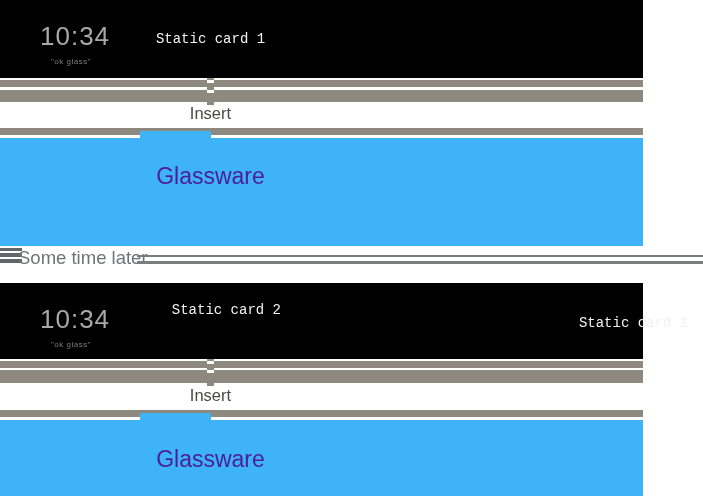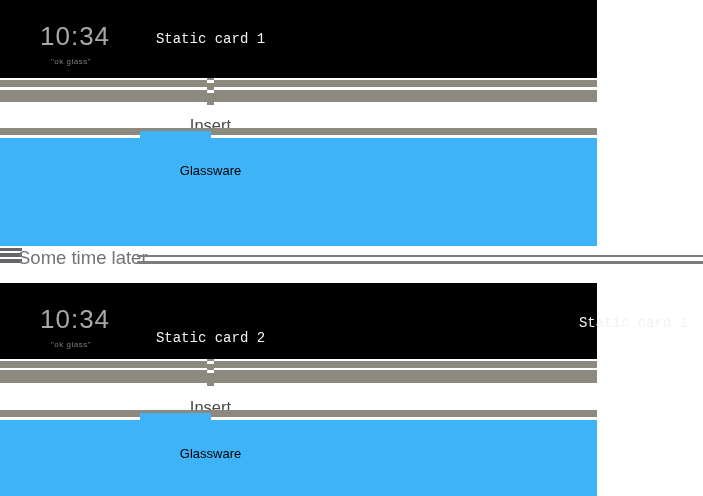--- a/index.html
+++ b/index.html
@@ -1,32 +1,32 @@
 <!DOCTYPE html>
 <html><head>
 <meta charset="utf-8">
 <style>
   html,body{margin:0;padding:0;}
   body{width:703px;height:496px;background:#ffffff;overflow:hidden;
        font-family:"Liberation Sans", sans-serif;}
   .canvas{position:relative;width:703px;height:496px;background:#ffffff;}
   .abs{position:absolute;}
-  .fullw{left:0;width:597px;}
+  .fullw{left:0;width:597px;padding-left:46px;}
   .black-card{background:#000000;}
   .bar{background:#8d897f;}
   .dash{left:207px;width:7px;background:#8d897f;}
   .nick{left:207px;width:7px;background:#ffffff;}
   .bluetab{left:140px;width:71px;background:#3eb3f8;}
   .blue-card{background:#3eb3f8;}
   .cx{left:140px;width:141px;text-align:center;}
   .clock{color:#aaa8a4;font-size:26px;letter-spacing:1px;font-weight:200;}
   .okglass{color:#817e78;font-size:8px;letter-spacing:0.5px;}
   .card-title{color:#f2f2f2;font-size:14px;font-family:Liberation Mono, monospace;}
-  .insert-label{color:#4a4a48;font-size:16.5px;margin-top:12px;}
-  .glassware-label{color:#000000;font-size:13px;}
+  .insert-label{color:#4a4a48;font-size:16.5px;}
+  .glassware-label{color:#4c1d95;font-size:23px;}
   .later-text{color:#717476;font-size:18.5px;margin-left:16px;}
   .rule{background:#7a7c7e;}
   .blob{left:0;width:22px;background:#63656a;}
 
   
   .s1-black{top:0;height:78px;}
   .s1-clock{left:40px;top:21px;}
   .s1-hint{left:51px;top:57px;}
   .s1-title{top:31px;}
   .s1-dash1{top:78px;height:2px;}
@@ -95,21 +95,21 @@
   <div class="abs blob d-blob1"></div>
   <div class="abs blob d-blob2"></div>
   <div class="abs blob d-blob3"></div>
   <div class="abs later-text d-text">Some time later</div>
   <div class="abs rule d-rule1"></div>
   <div class="abs rule d-rule2"></div>
 
   <div class="abs fullw black-card s2-black">
     <div class="abs clock" style="left:40px;top:21px;">10:34</div>
     <div class="abs okglass" style="left:51px;top:57.5px;">"ok glass"</div>
-    <div class="abs cx card-title" style="top:47px;">Static card 2</div>
+    <div class="abs cx card-title" style="top:19px;text-align:right;">Static card 2</div>
     <div class="abs card-title" style="left:563px;width:141px;text-align:center;top:32px;">Static card 1</div>
   </div>
 
   <div class="abs dash s2-dash1"></div>
   <div class="abs fullw bar s2-barA"></div>
   <div class="abs nick s2-nickA"></div>
   <div class="abs dash s2-dash2"></div>
   <div class="abs fullw bar s2-barB"></div>
   <div class="abs nick s2-nickB"></div>
   <div class="abs dash s2-dash3"></div>

